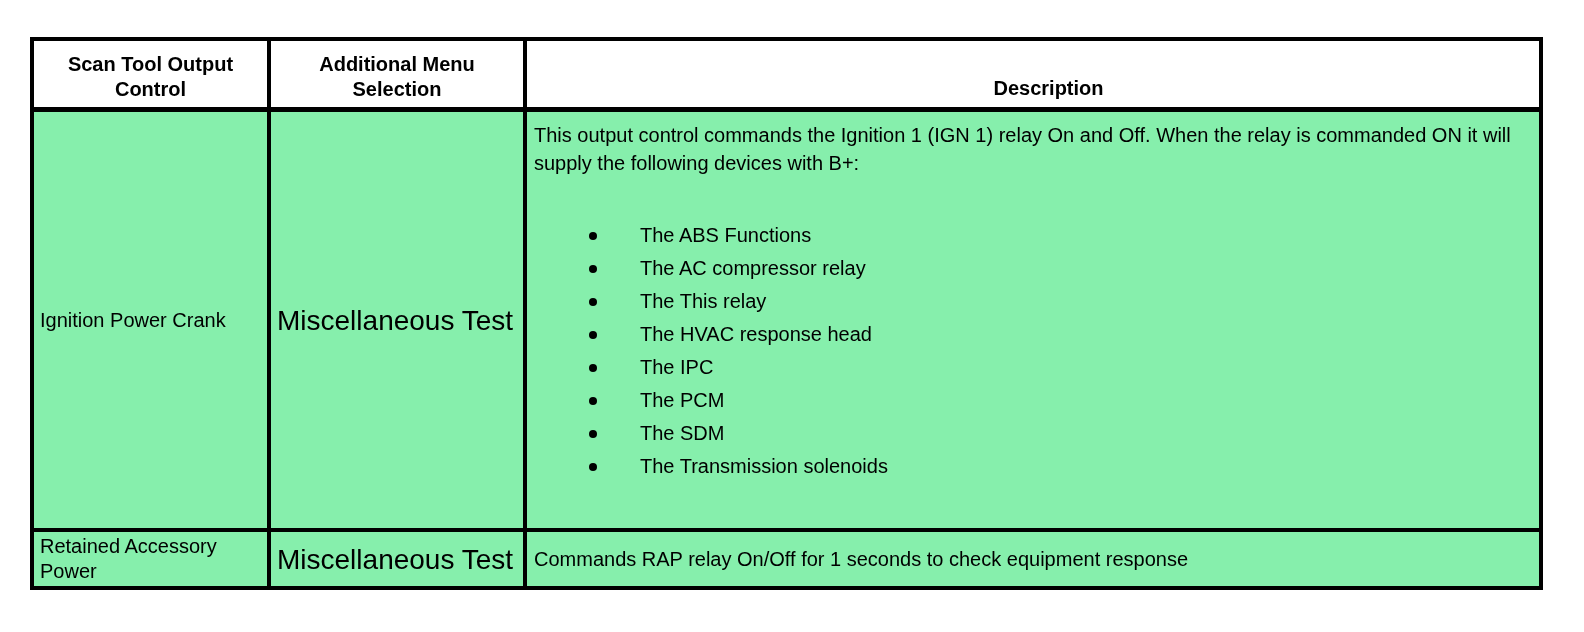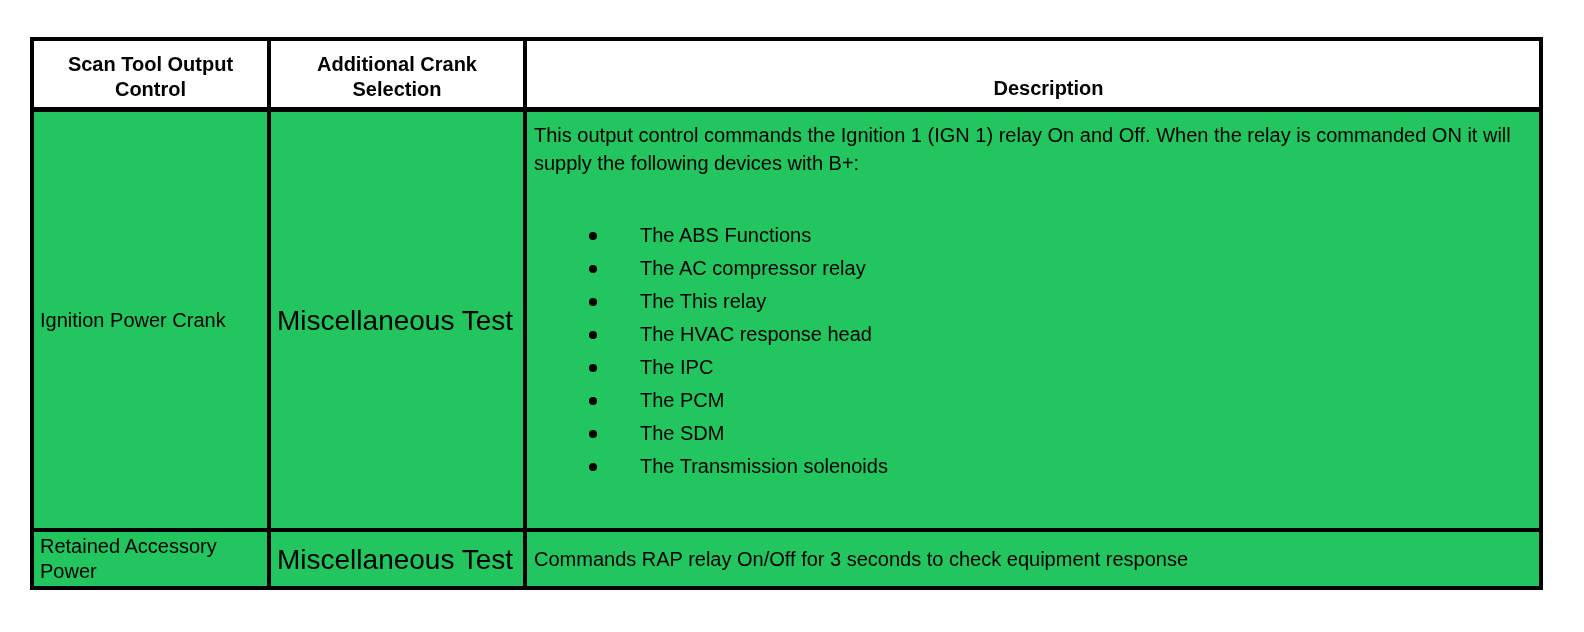--- a/index.html
+++ b/index.html
@@ -69,21 +69,21 @@
   .hdr-text.desc {
     padding-bottom: 6px;
     padding-left: 37px;
   }
 
   
   tbody td {
     border-right: 4px solid #000000;
     vertical-align: middle;
     padding: 0;
-    background: #22c55e;
+    background: #86efac;
   }
   tbody td:last-child {
     border-right: none;
   }
   tbody tr.row-main td {
     border-bottom: 4px solid #000000;
   }
   tbody tr.row-last td {
     border-bottom: none;
   }
@@ -158,21 +158,21 @@
         <col class="c1">
         <col class="c2">
         <col class="c3">
       </colgroup>
       <thead>
         <tr class="header-row">
           <th>
             <div class="hdr-text">Scan Tool Output Control</div>
           </th>
           <th>
-            <div class="hdr-text">Additional Crank Selection</div>
+            <div class="hdr-text">Additional Menu Selection</div>
           </th>
           <th>
             <div class="hdr-text desc">Description</div>
           </th>
         </tr>
       </thead>
       <tbody>
         <tr class="row-main">
           <td>
             <div class="cell-label">Ignition Power Crank</div>
@@ -197,19 +197,19 @@
           </td>
         </tr>
         <tr class="row-last">
           <td>
             <div class="cell-label">Retained Accessory Power</div>
           </td>
           <td>
             <div class="cell-menu">Miscellaneous Test</div>
           </td>
           <td class="desc-cell-last">
-            <div class="desc-last-text">Commands RAP relay On/Off for 3 seconds to check equipment response</div>
+            <div class="desc-last-text">Commands RAP relay On/Off for 1 seconds to check equipment response</div>
           </td>
         </tr>
       </tbody>
     </table>
   </div>
 </div>
 
 </body></html>

